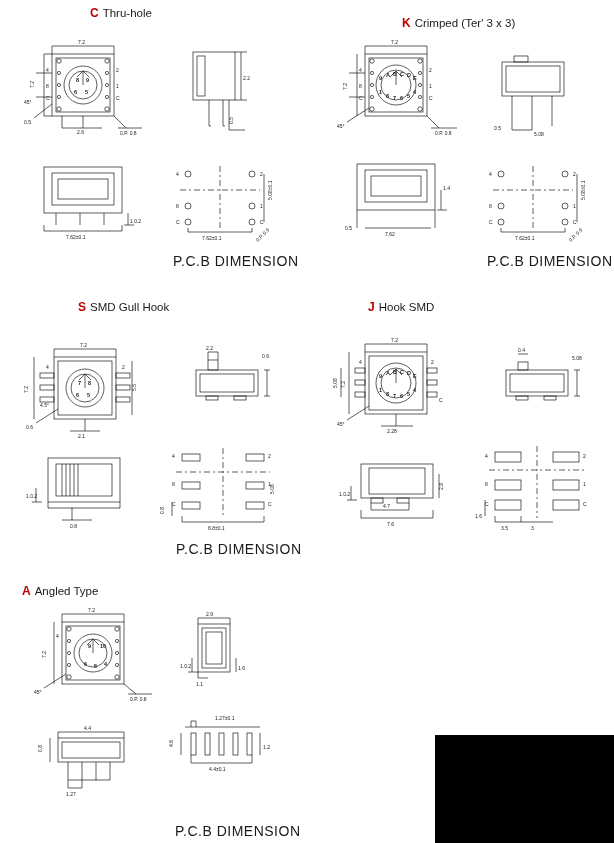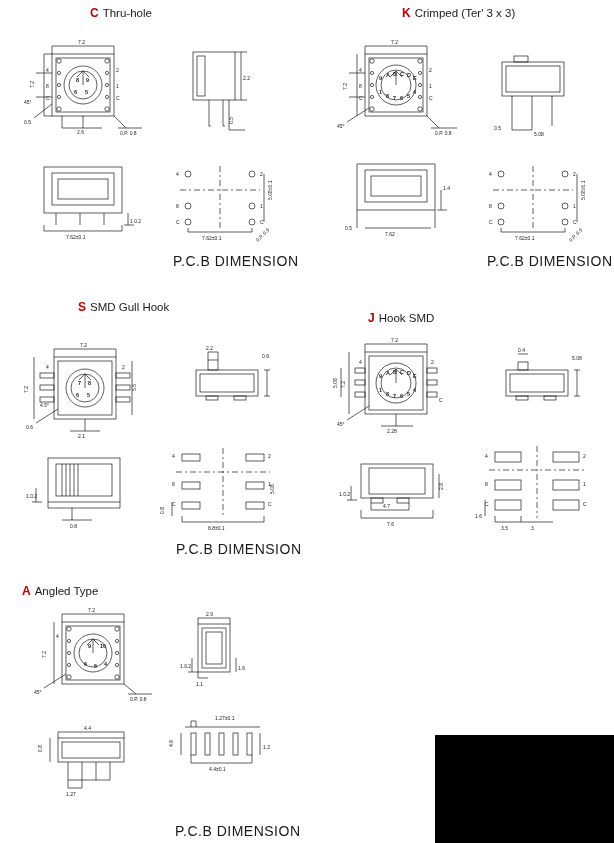--- a/index.html
+++ b/index.html
@@ -185,21 +185,21 @@
         <text x="100" y="50">1</text>
         <text x="100" y="66">C</text>
         <text x="42" y="82">7.62±0.1</text>
         <text x="112" y="42" transform="rotate(-90 112 42)">5.08±0.1</text>
         <text x="98" y="84" transform="rotate(-45 98 84)">0.P. 0.9</text>
       </g>
     </svg>
   </div>
   <div class="pcb-cap" style="left:173px;top:253px;">P.C.B  DIMENSION</div>
 
-  <div class="sec-title" style="left:402px;top:6px;text-align:right;">
+  <div class="sec-title" style="left:402px;top:16px;text-align:right;">
     <span class="code">K</span><span>Crimped (Ter' 3 x 3)</span>
   </div>
 
   <div class="blk" style="left:335px;top:32px;">
     <svg width="140" height="115" viewBox="0 0 140 115">
       <g fill="none" stroke="#1a1a1a" stroke-width="0.7">
         <rect x="30" y="22" width="62" height="62"></rect>
         <rect x="34" y="26" width="54" height="54"></rect>
         <circle cx="61" cy="53" r="20"></circle>
         <circle cx="61" cy="53" r="15"></circle>
@@ -445,21 +445,21 @@
         <text x="108" y="46">1</text>
         <text x="108" y="66">C</text>
         <text x="48" y="90">8.8±0.1</text>
         <text x="4" y="74" transform="rotate(-90 4 74)">0.8</text>
         <text x="114" y="54" transform="rotate(-90 114 54)">5.08</text>
       </g>
     </svg>
   </div>
   <div class="pcb-cap" style="left:176px;top:541px;">P.C.B  DIMENSION</div>
 
-  <div class="sec-title" style="left:368px;top:311px;">
+  <div class="sec-title" style="left:368px;top:300px;">
     <span class="code">J</span><span>Hook SMD</span>
   </div>
 
   <div class="blk" style="left:335px;top:330px;">
     <svg width="140" height="115" viewBox="0 0 140 115">
       <g fill="none" stroke="#1a1a1a" stroke-width="0.7">
         <rect x="30" y="22" width="62" height="62"></rect>
         <rect x="34" y="26" width="54" height="54"></rect>
         <circle cx="61" cy="53" r="20"></circle>
         <circle cx="61" cy="53" r="15"></circle>

